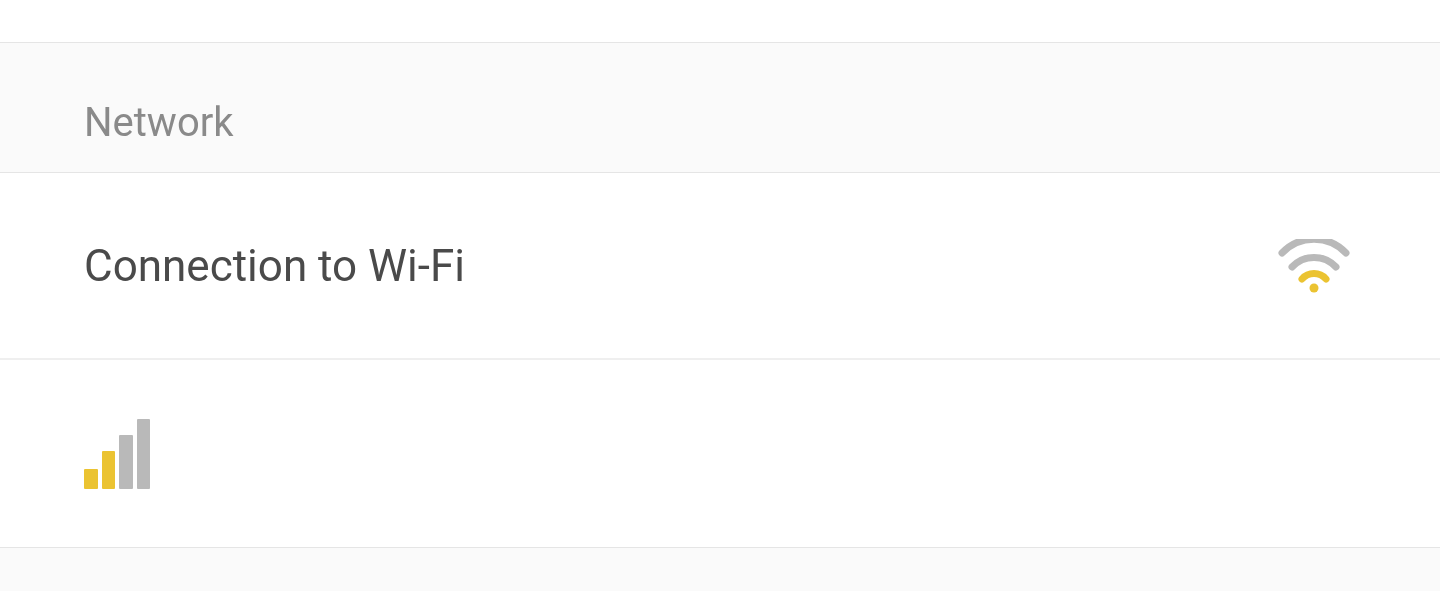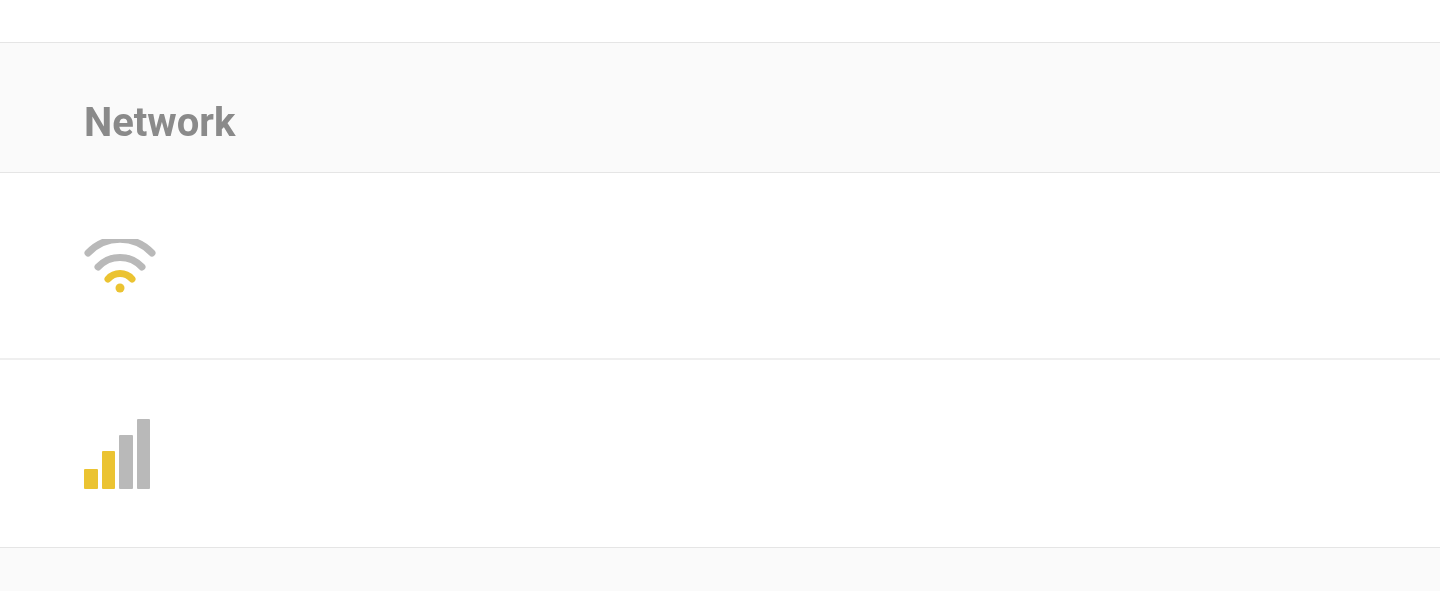--- a/index.html
+++ b/index.html
@@ -19,21 +19,21 @@
     }
     .section-header {
       background: #fafafa;
       border-top: 1px solid #e5e5e5;
       border-bottom: 1px solid #e5e5e5;
       padding: 56px 0 26px 84px;
     }
     .section-header-label {
       font-size: 40px;
       color: #8a8a8a;
-      font-weight: 700;
+      font-weight: 400;
     }
     .list-item {
       display: flex;
       align-items: center;
       justify-content: space-between;
       padding: 0 90px 0 84px;
       height: 187px;
       background: #ffffff;
     }
     .list-item.first {
@@ -74,20 +74,21 @@
 </head>
 <body>
 
 <div class="top-spacer"></div>
 
 <div class="section-header">
   <div class="section-header-label">Network</div>
 </div>
 
 <div class="list-item first">
+  <div class="list-item-label">Connection to Wi-Fi</div>
   <div class="icon-wrap">
     <svg class="wifi-icon" viewBox="0 0 72 54">
       <path d="M 4 14 A 44 44 0 0 1 68 14" stroke="#b9b9b9" stroke-width="7" fill="none" stroke-linecap="round"></path>
       <path d="M 14 28 A 30 30 0 0 1 58 28" stroke="#b9b9b9" stroke-width="7" fill="none" stroke-linecap="round"></path>
       <path d="M 24 40 A 16 16 0 0 1 48 40" stroke="#ebc331" stroke-width="7" fill="none" stroke-linecap="round"></path>
       <circle cx="36" cy="49" r="4.5" fill="#ebc331"></circle>
     </svg>
   </div>
 </div>
 

